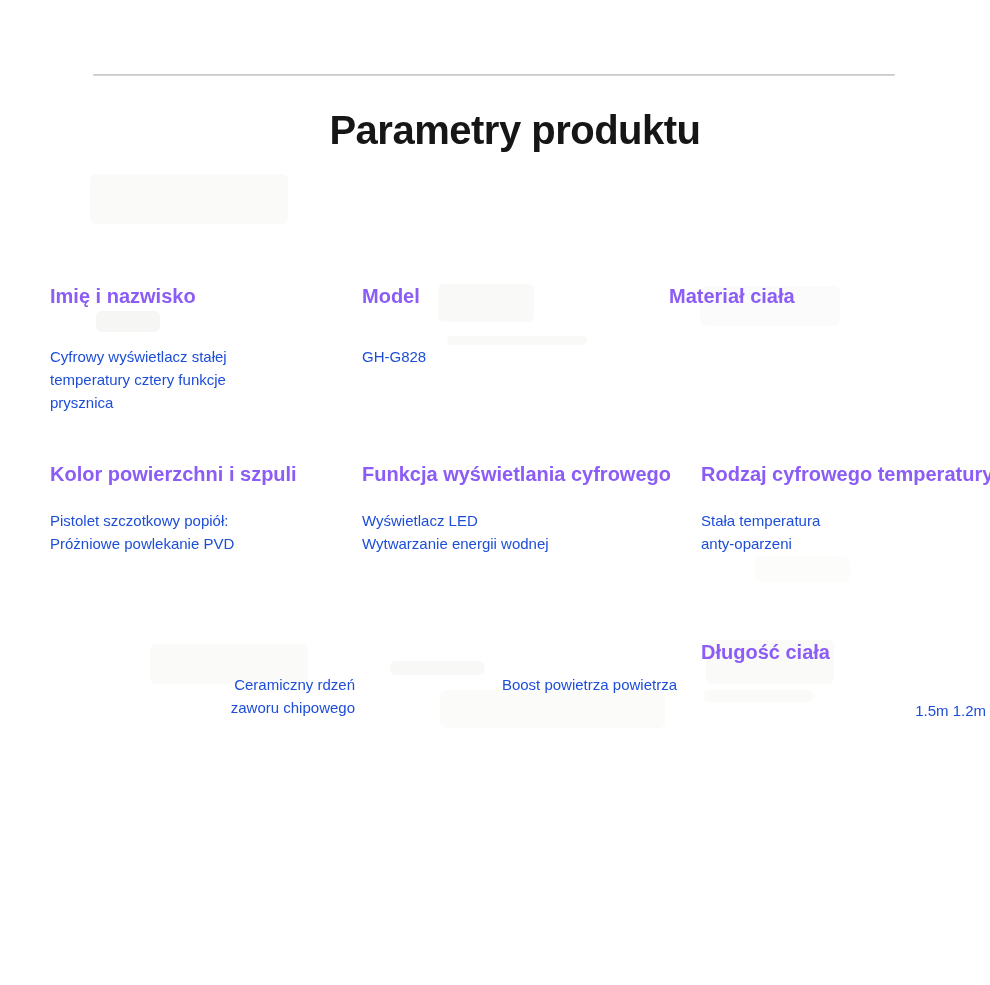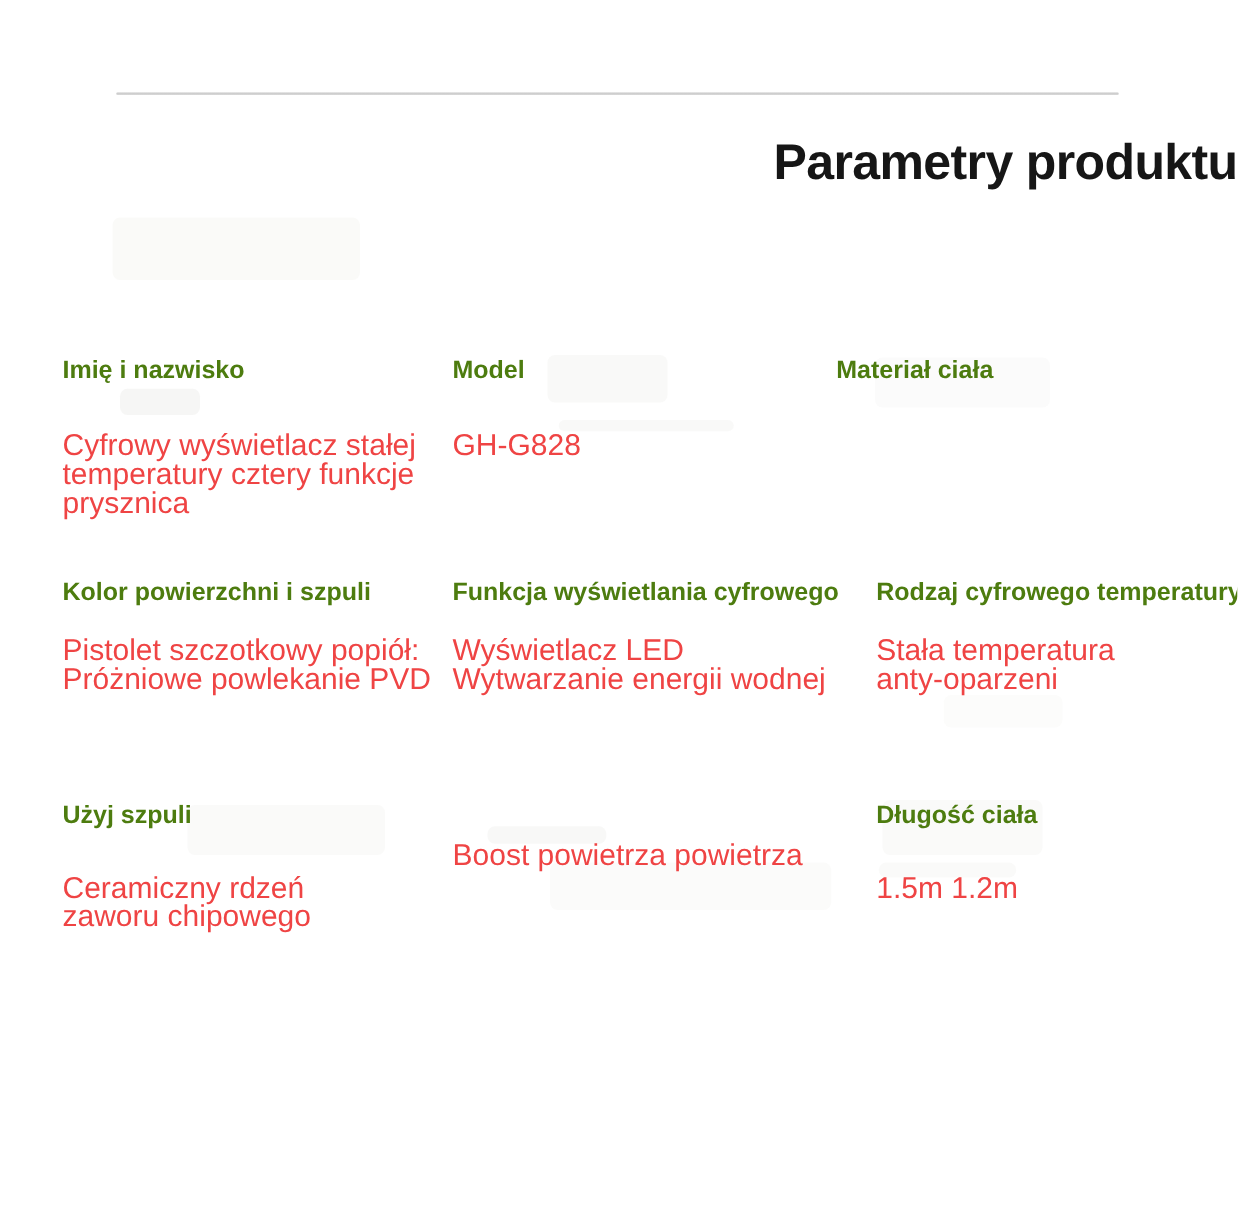--- a/index.html
+++ b/index.html
@@ -24,51 +24,51 @@
     background: linear-gradient(to bottom, #c6c6c6, #d9d9d9);
     border-radius: 1px;
   }
   .page-title {
     position: absolute;
     left: 0;
     top: 108px;
     width: 100%;
     box-sizing: border-box;
     padding-left: 40px;
-    text-align: right;
+    text-align: center;
     font-size: 40px;
     font-weight: 700;
     letter-spacing: -0.5px;
     color: #161616;
   }
   .ghost {
     position: absolute;
     border-radius: 6px;
     pointer-events: none;
   }
   .cell {
     position: absolute;
   }
   .plabel {
     font-size: 20px;
     font-weight: 700;
     line-height: 26px;
-    color: #4d7c0f;
+    color: #8b5cf6;
     white-space: nowrap;
   }
   .pvalue {
-    font-size: 24px;
+    font-size: 15px;
     font-weight: 400;
     line-height: 23px;
-    color: #ef4444;
+    color: #1d4ed8;
     white-space: pre-line;
   }
   .row1 .pvalue { margin-top: 36px; }
   .row2 .pvalue { margin-top: 22px; }
-  .row3 .pvalue { margin-top: 34px; }
+  .row3 .pvalue { margin-top: 34px; text-align: right; }
 </style>
 </head>
 <body>
 
 <div class="screen">
 
   <div class="top-divider"></div>
 
   <div class="page-title">Parametry produktu</div>
 
@@ -108,21 +108,20 @@
     <div class="pvalue">Wyświetlacz LED
 Wytwarzanie energii wodnej</div>
   </div>
   <div class="cell row2" style="left:701px; top:461px; width:285px;">
     <div class="plabel">Rodzaj cyfrowego temperatury</div>
     <div class="pvalue">Stała temperatura
 anty-oparzeni</div>
   </div>
 
   <div class="cell row3" style="left:50px; top:639px; width:305px;">
-    <div class="plabel">Użyj szpuli</div>
     <div class="pvalue">Ceramiczny rdzeń
 zaworu chipowego</div>
   </div>
   <div class="cell row3" style="left:362px; top:639px; width:315px;">
     <div class="pvalue">Boost powietrza powietrza</div>
   </div>
   <div class="cell row3" style="left:701px; top:639px; width:285px;">
     <div class="plabel">Długość ciała</div>
     <div class="pvalue">1.5m 1.2m</div>
   </div>

